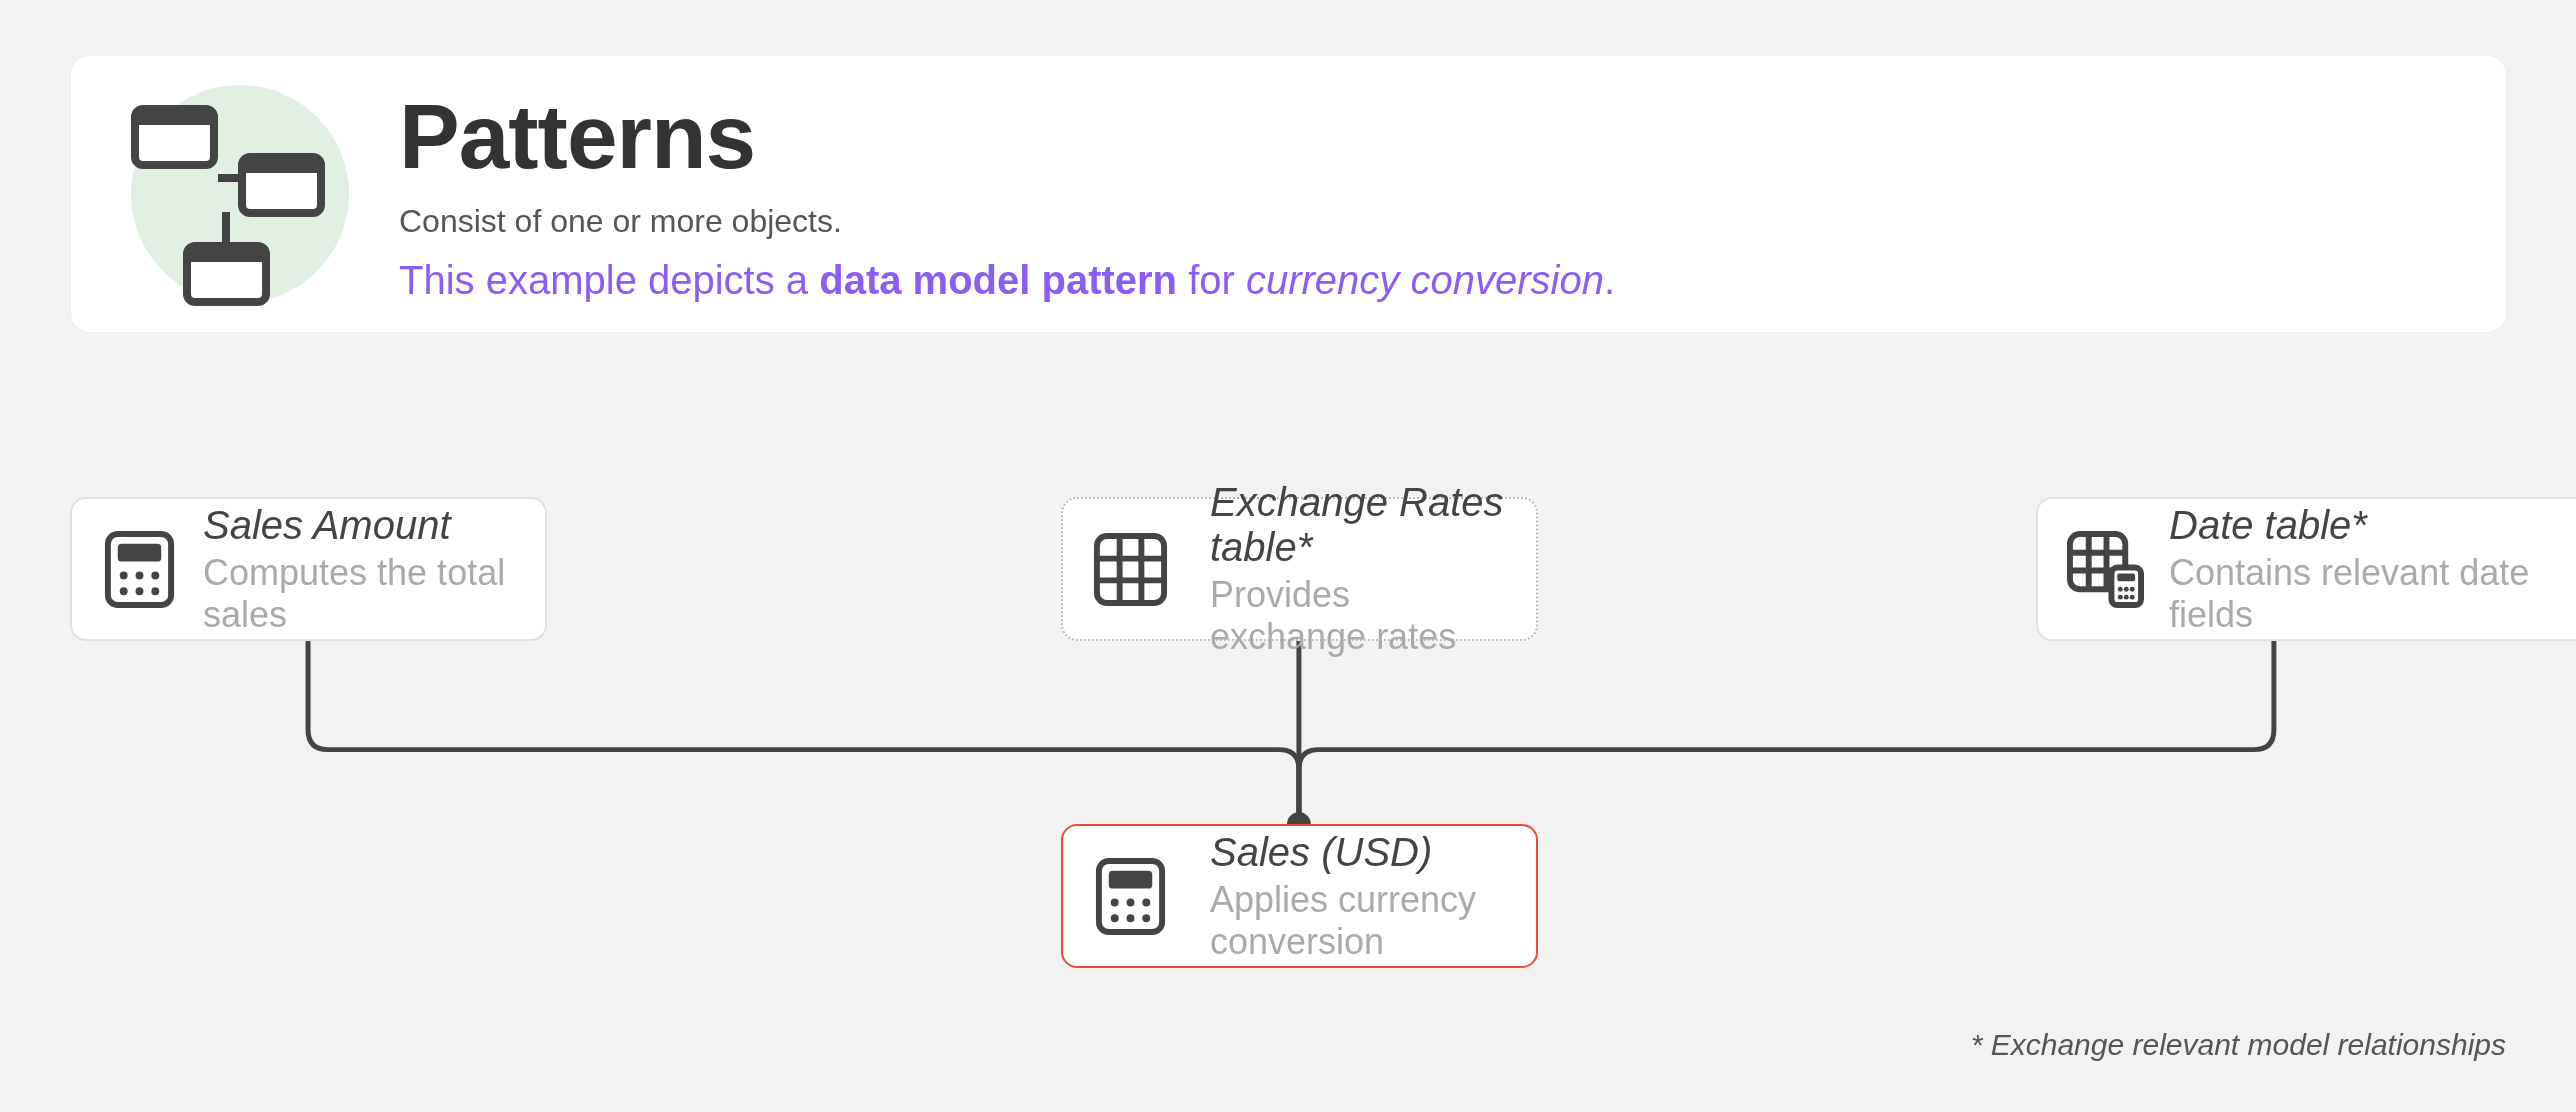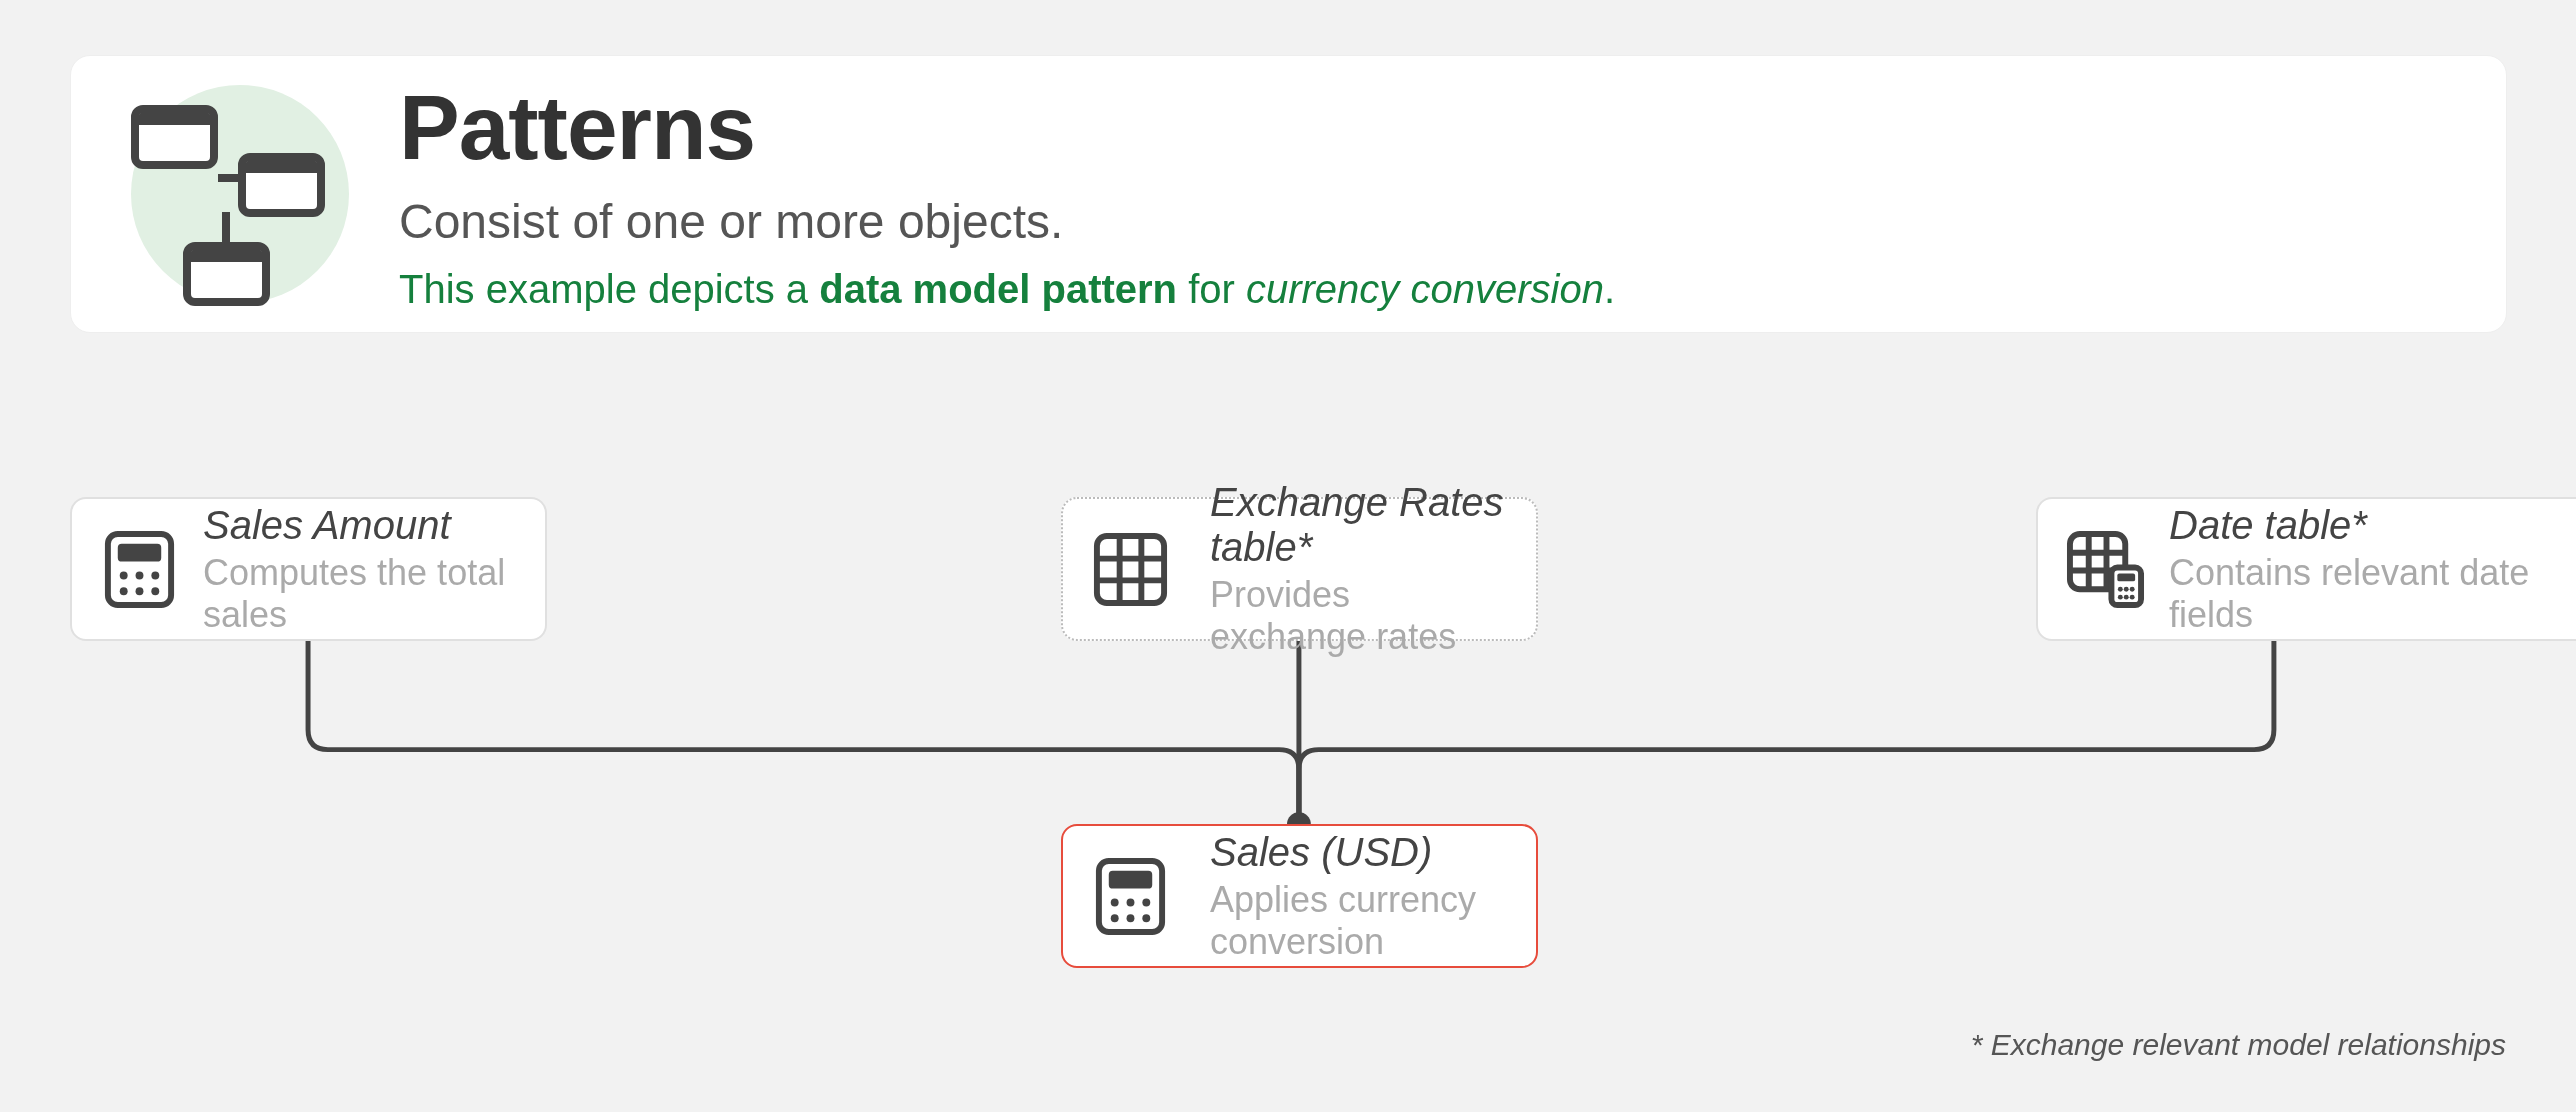--- a/index.html
+++ b/index.html
@@ -56,27 +56,27 @@
   .line-v1 { left: 91px; top: 127px; width: 8px; height: 30px; }
   .header-text { flex: 1; }
   .header-title {
     font-size: 91px;
     font-weight: 700;
     color: #333;
     letter-spacing: -1px;
     margin-bottom: 14px;
   }
   .header-sub1 {
-    font-size: 48px;
+    font-size: 32px;
     color: #555;
     margin-bottom: 18px;
   }
   .header-sub2 {
     font-size: 40px;
-    color: #15803d;
+    color: #8b5cf6;
   }
   .header-sub2 .bold { font-weight: 700; }
   .header-sub2 .italic { font-style: italic; }
 
   .node-card {
     position: absolute;
     background: #fff;
     border-radius: 16px;
     display: flex;
     align-items: center;

